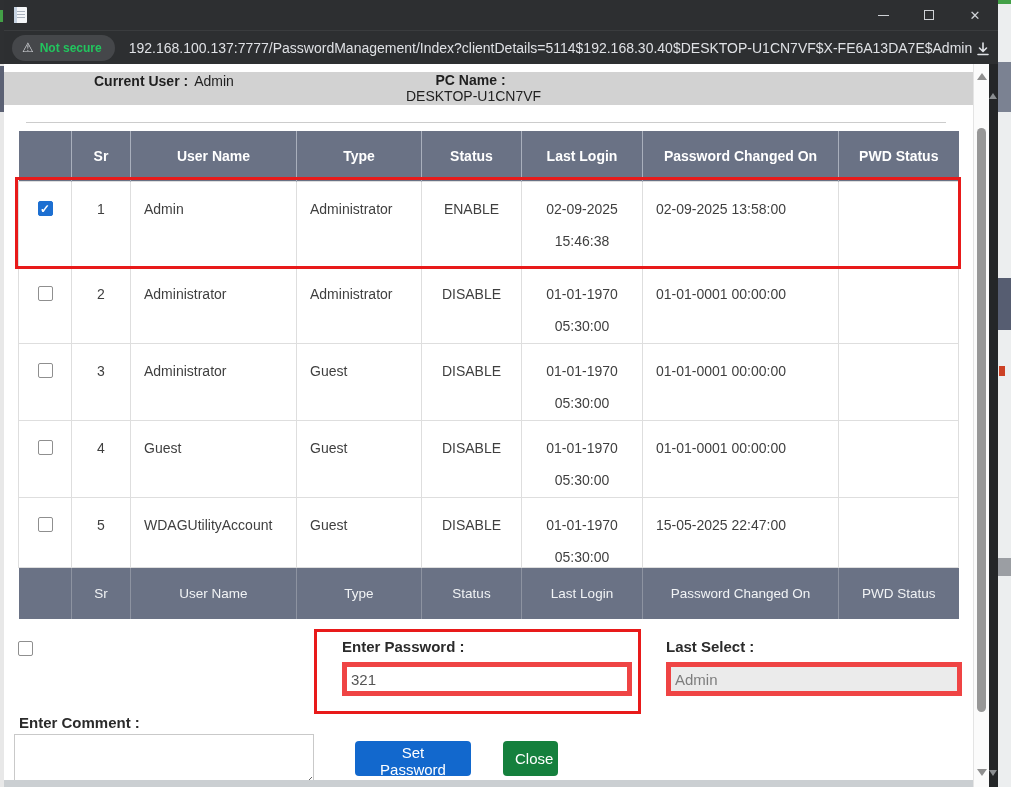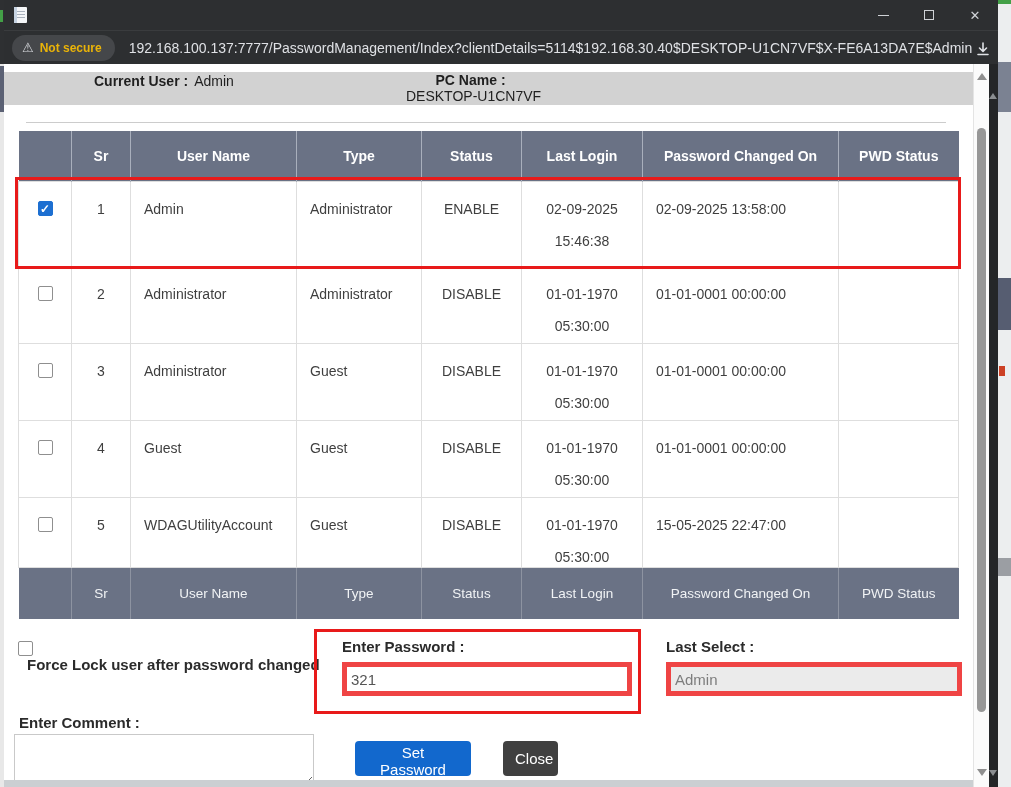--- a/index.html
+++ b/index.html
@@ -29,21 +29,21 @@
   .title-text { color:#a9adb3; font-size:13px; margin-left:10px; white-space:nowrap; }
   .win-controls { margin-left:auto; display:flex; height:30px; }
   .win-btn { width:46px; height:30px; display:flex; align-items:center; justify-content:center; color:#cfd2d6; }
   .glyph-min { width:11px; height:1px; background:#cfd2d6; }
   .glyph-max { width:10px; height:10px; border:1px solid #cfd2d6; }
   .glyph-close { font-size:13px; line-height:1; }
 
   .addressbar { position:absolute; left:0; top:30px; width:994px; height:34px; background:#2d2f31; border-top:1px solid #3a3c3e; display:flex; align-items:center; }
   .badge-pill { margin-left:8px; height:26px; display:flex; align-items:center; gap:6px; background:#45474a; border-radius:13px; padding:0 13px 0 10px; flex:none; }
   .warn-icon { color:#dadce0; font-size:13px; line-height:1; }
-  .badge-text { color:#eab308; font-size:12px; font-weight:bold; }
+  .badge-text { color:#22c55e; font-size:12px; font-weight:bold; }
   .url-text { margin-left:14px; color:#dfe1e5; font-size:14px; white-space:nowrap; }
   .download-btn { position:absolute; right:4px; top:7px; width:22px; height:22px; display:flex; align-items:center; justify-content:center; }
 
   
   .content { position:absolute; left:0; top:64px; width:969px; height:723px; background:#fff; overflow:hidden; }
 
   .infobar { position:absolute; left:0; top:8px; width:969px; height:33px; background:#d2d2d2; color:#1f1f1f; font-size:14px; }
   .info-item { position:absolute; top:0; height:18px; display:flex; align-items:center; }
   .info-item b { font-weight:bold; }
   .info-item span { margin-left:6px; }
@@ -79,21 +79,21 @@
   .lbl-forcelock { left:23px; top:592px; }
   .force-cbx { position:absolute; left:14px; top:577px; width:15px; height:15px; border:1px solid #8f8f8f; border-radius:2px; background:#fff; }
 
   .text-input { position:absolute; height:34px; border:5px solid #ef4444; background:#fff; font-family:"Liberation Sans", sans-serif; font-size:15px; color:#555; padding-left:4px; outline:none; }
   .input-password { left:338px; top:598px; width:290px; }
   .input-userselect { left:662px; top:598px; width:296px; background:#ebebeb; color:#7d7d7d; }
   .comment-area { position:absolute; left:10px; top:670px; width:300px; height:52px; border:1px solid #c9c9c9; background:#fff; resize:both; font-family:"Liberation Sans", sans-serif; font-size:14px; padding:6px 8px; outline:none; }
 
   .btn { position:absolute; top:677px; height:35px; border:none; border-radius:4px; color:#fff; font-family:"Liberation Sans", sans-serif; font-size:15px; padding:3px 12px; cursor:pointer; }
   .btn-set { left:351px; width:116px; background:#1268cd; }
-  .btn-close { left:499px; width:55px; background:#404040; }
+  .btn-close { left:499px; width:55px; background:#15803d; }
 
   .bottom-band { position:absolute; left:0; top:716px; width:969px; height:7px; background:#cbcfd2; z-index:6; }
 
   
   .sb-inner { position:absolute; left:969px; top:64px; width:16px; height:723px; background:#fbfbfb; border-left:1px solid #e4e4e4; }
   .sb-inner .thumb { position:absolute; left:3px; top:64px; width:9px; height:584px; background:#979797; border-radius:5px; }
   .arrow-up, .arrow-down { position:absolute; left:3px; width:0; height:0; border-left:5px solid transparent; border-right:5px solid transparent; }
   .arrow-up { border-bottom:7px solid #8f8f8f; top:9px; }
   .arrow-down { border-top:7px solid #8f8f8f; top:705px; }
   .sb-dark { position:absolute; left:985px; top:64px; width:9px; height:723px; background:#242628; }
@@ -272,21 +272,20 @@
           <td>Password Changed On</td>
           <td>PWD Status</td>
         </tr>
       </tfoot>
     </table>
 
     <div class="red-row-outline"></div>
     <div class="red-pass-outline"></div>
 
     <div class="force-cbx"></div>
-    <div class="form-label lbl-forcelock">Force Lock user after password changed</div>
 
     <div class="form-label lbl-password">Enter Password :</div>
     <input class="text-input input-password" type="text" value="321" style="">
 
     <div class="form-label lbl-userselect">Last Select :</div>
     <input class="text-input input-userselect" type="text" readonly="" value="Admin" style="">
 
     <div class="form-label lbl-comment">Enter Comment :</div>
     <textarea class="comment-area" style=""></textarea>
 

